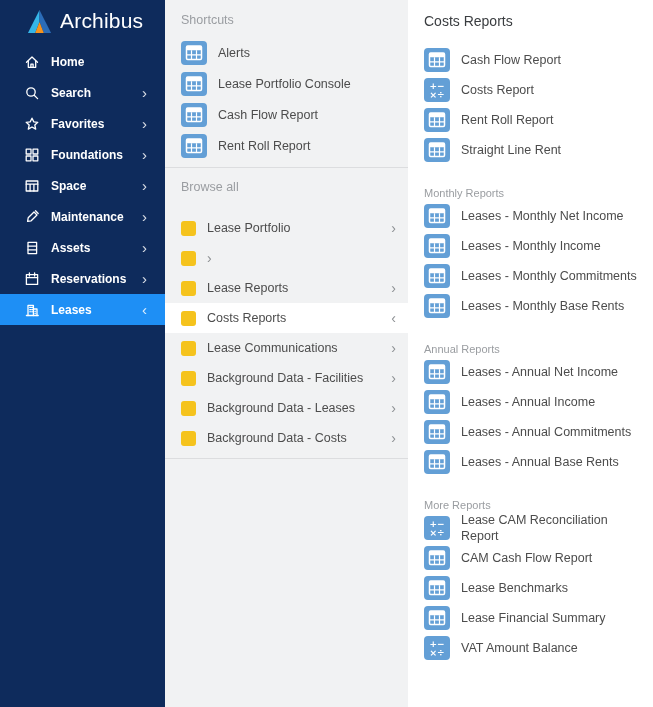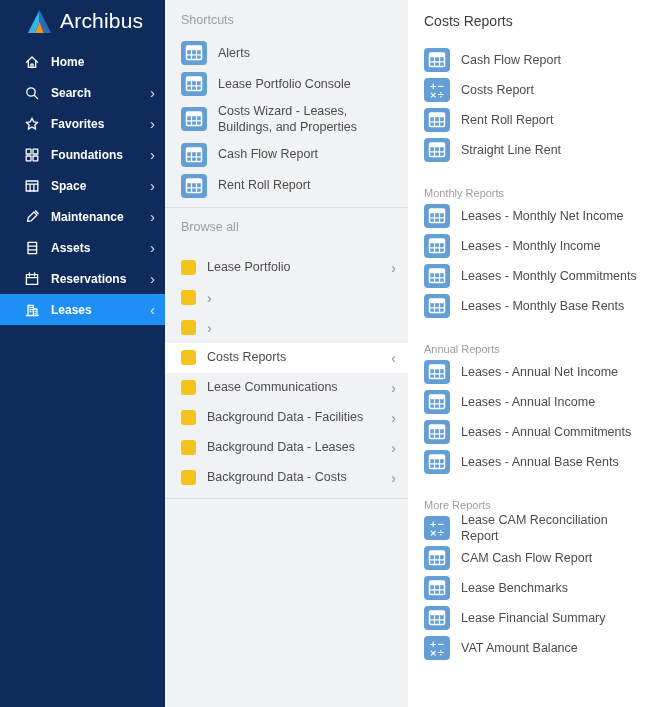--- a/index.html
+++ b/index.html
@@ -17,21 +17,21 @@
   }
   .brand {
     display:flex; align-items:center; gap:7px;
     padding: 2px 0 0 26px; height: 40px;
   }
   .brand-mark { width:27px; height:27px; flex:0 0 auto; }
   .brand-name { color:#fff; font-size:21px; font-weight:400; letter-spacing:0.2px; }
   .nav { margin-top: 6px; }
   .nav-item {
     display:flex; align-items:center; height:31px;
-    padding: 0 4px 0 24px; cursor:pointer;
+    padding: 0 12px 0 24px; cursor:pointer;
   }
   .nav-item.selected { background: var(--selected-bg, #1e8ff5); }
   .nav-icon { width:17px; height:17px; flex:0 0 auto; display:flex; align-items:center; }
   .nav-icon svg { width:16px; height:16px; stroke:#fff; fill:none; stroke-width:1.3; stroke-linecap:round; stroke-linejoin:round; }
   .nav-label { color:#fff; font-size:12px; font-weight:700; margin-left:10px; flex:1 1 auto; }
   .nav-chev { color:rgba(255,255,255,0.85); font-size:15px; line-height:1; padding-right:6px; }
 
   
   .middle {
     position:absolute; left:165px; top:0; width:243px; height:707px;
@@ -215,57 +215,48 @@
           <span class="item-label">Lease Portfolio Console</span>
         </div>
         <div class="shortcut-item">
           <span class="tile-icon">
             <svg viewBox="0 0 26 24">
               <rect x="5.5" y="5" width="15" height="13.5" rx="1.2" fill="none" stroke="#fff" stroke-width="1.5"></rect>
               <rect x="5.5" y="5" width="15" height="4.2" rx="1.2" fill="#fff"></rect>
               <path d="M10.5 9.2 V18 M15.5 9.2 V18 M5.5 13.8 H20.5" stroke="#fff" stroke-width="1.2" fill="none"></path>
             </svg>
           </span>
-          <span class="item-label">Costs Wizard - Leases, Buildings, and Properties</span>
+          <span class="item-label">Cash Flow Report</span>
         </div>
         <div class="shortcut-item">
           <span class="tile-icon">
             <svg viewBox="0 0 26 24">
               <rect x="5.5" y="5" width="15" height="13.5" rx="1.2" fill="none" stroke="#fff" stroke-width="1.5"></rect>
               <rect x="5.5" y="5" width="15" height="4.2" rx="1.2" fill="#fff"></rect>
               <path d="M10.5 9.2 V18 M15.5 9.2 V18 M5.5 13.8 H20.5" stroke="#fff" stroke-width="1.2" fill="none"></path>
             </svg>
           </span>
-          <span class="item-label">Cash Flow Report</span>
-        </div>
-        <div class="shortcut-item">
-          <span class="tile-icon">
-            <svg viewBox="0 0 26 24">
-              <rect x="5.5" y="5" width="15" height="13.5" rx="1.2" fill="none" stroke="#fff" stroke-width="1.5"></rect>
-              <rect x="5.5" y="5" width="15" height="4.2" rx="1.2" fill="#fff"></rect>
-              <path d="M10.5 9.2 V18 M15.5 9.2 V18 M5.5 13.8 H20.5" stroke="#fff" stroke-width="1.2" fill="none"></path>
-            </svg>
-          </span>
           <span class="item-label">Rent Roll Report</span>
         </div>
       </div>
     <div class="divider"></div>
     <div class="section-header" style="padding-top:12px">Browse all</div>
     <div class="browse-list" id="browse-list">
         <div class="browse-item">
           <span class="yellow-icon"></span>
           <span class="item-label">Lease Portfolio</span>
           <span class="browse-chev">›</span>
         </div>
         <div class="browse-item">
           <span class="yellow-icon"></span>
           <span class="browse-chev">›</span>
         </div>
         <div class="browse-item">
           <span class="yellow-icon"></span>
+          <span class="item-label">Lease Reports</span>
           <span class="browse-chev">›</span>
         </div>
         <div class="browse-item selected">
           <span class="yellow-icon"></span>
           <span class="item-label">Costs Reports</span>
           <span class="browse-chev">‹</span>
         </div>
         <div class="browse-item">
           <span class="yellow-icon"></span>
           <span class="item-label">Lease Communications</span>

